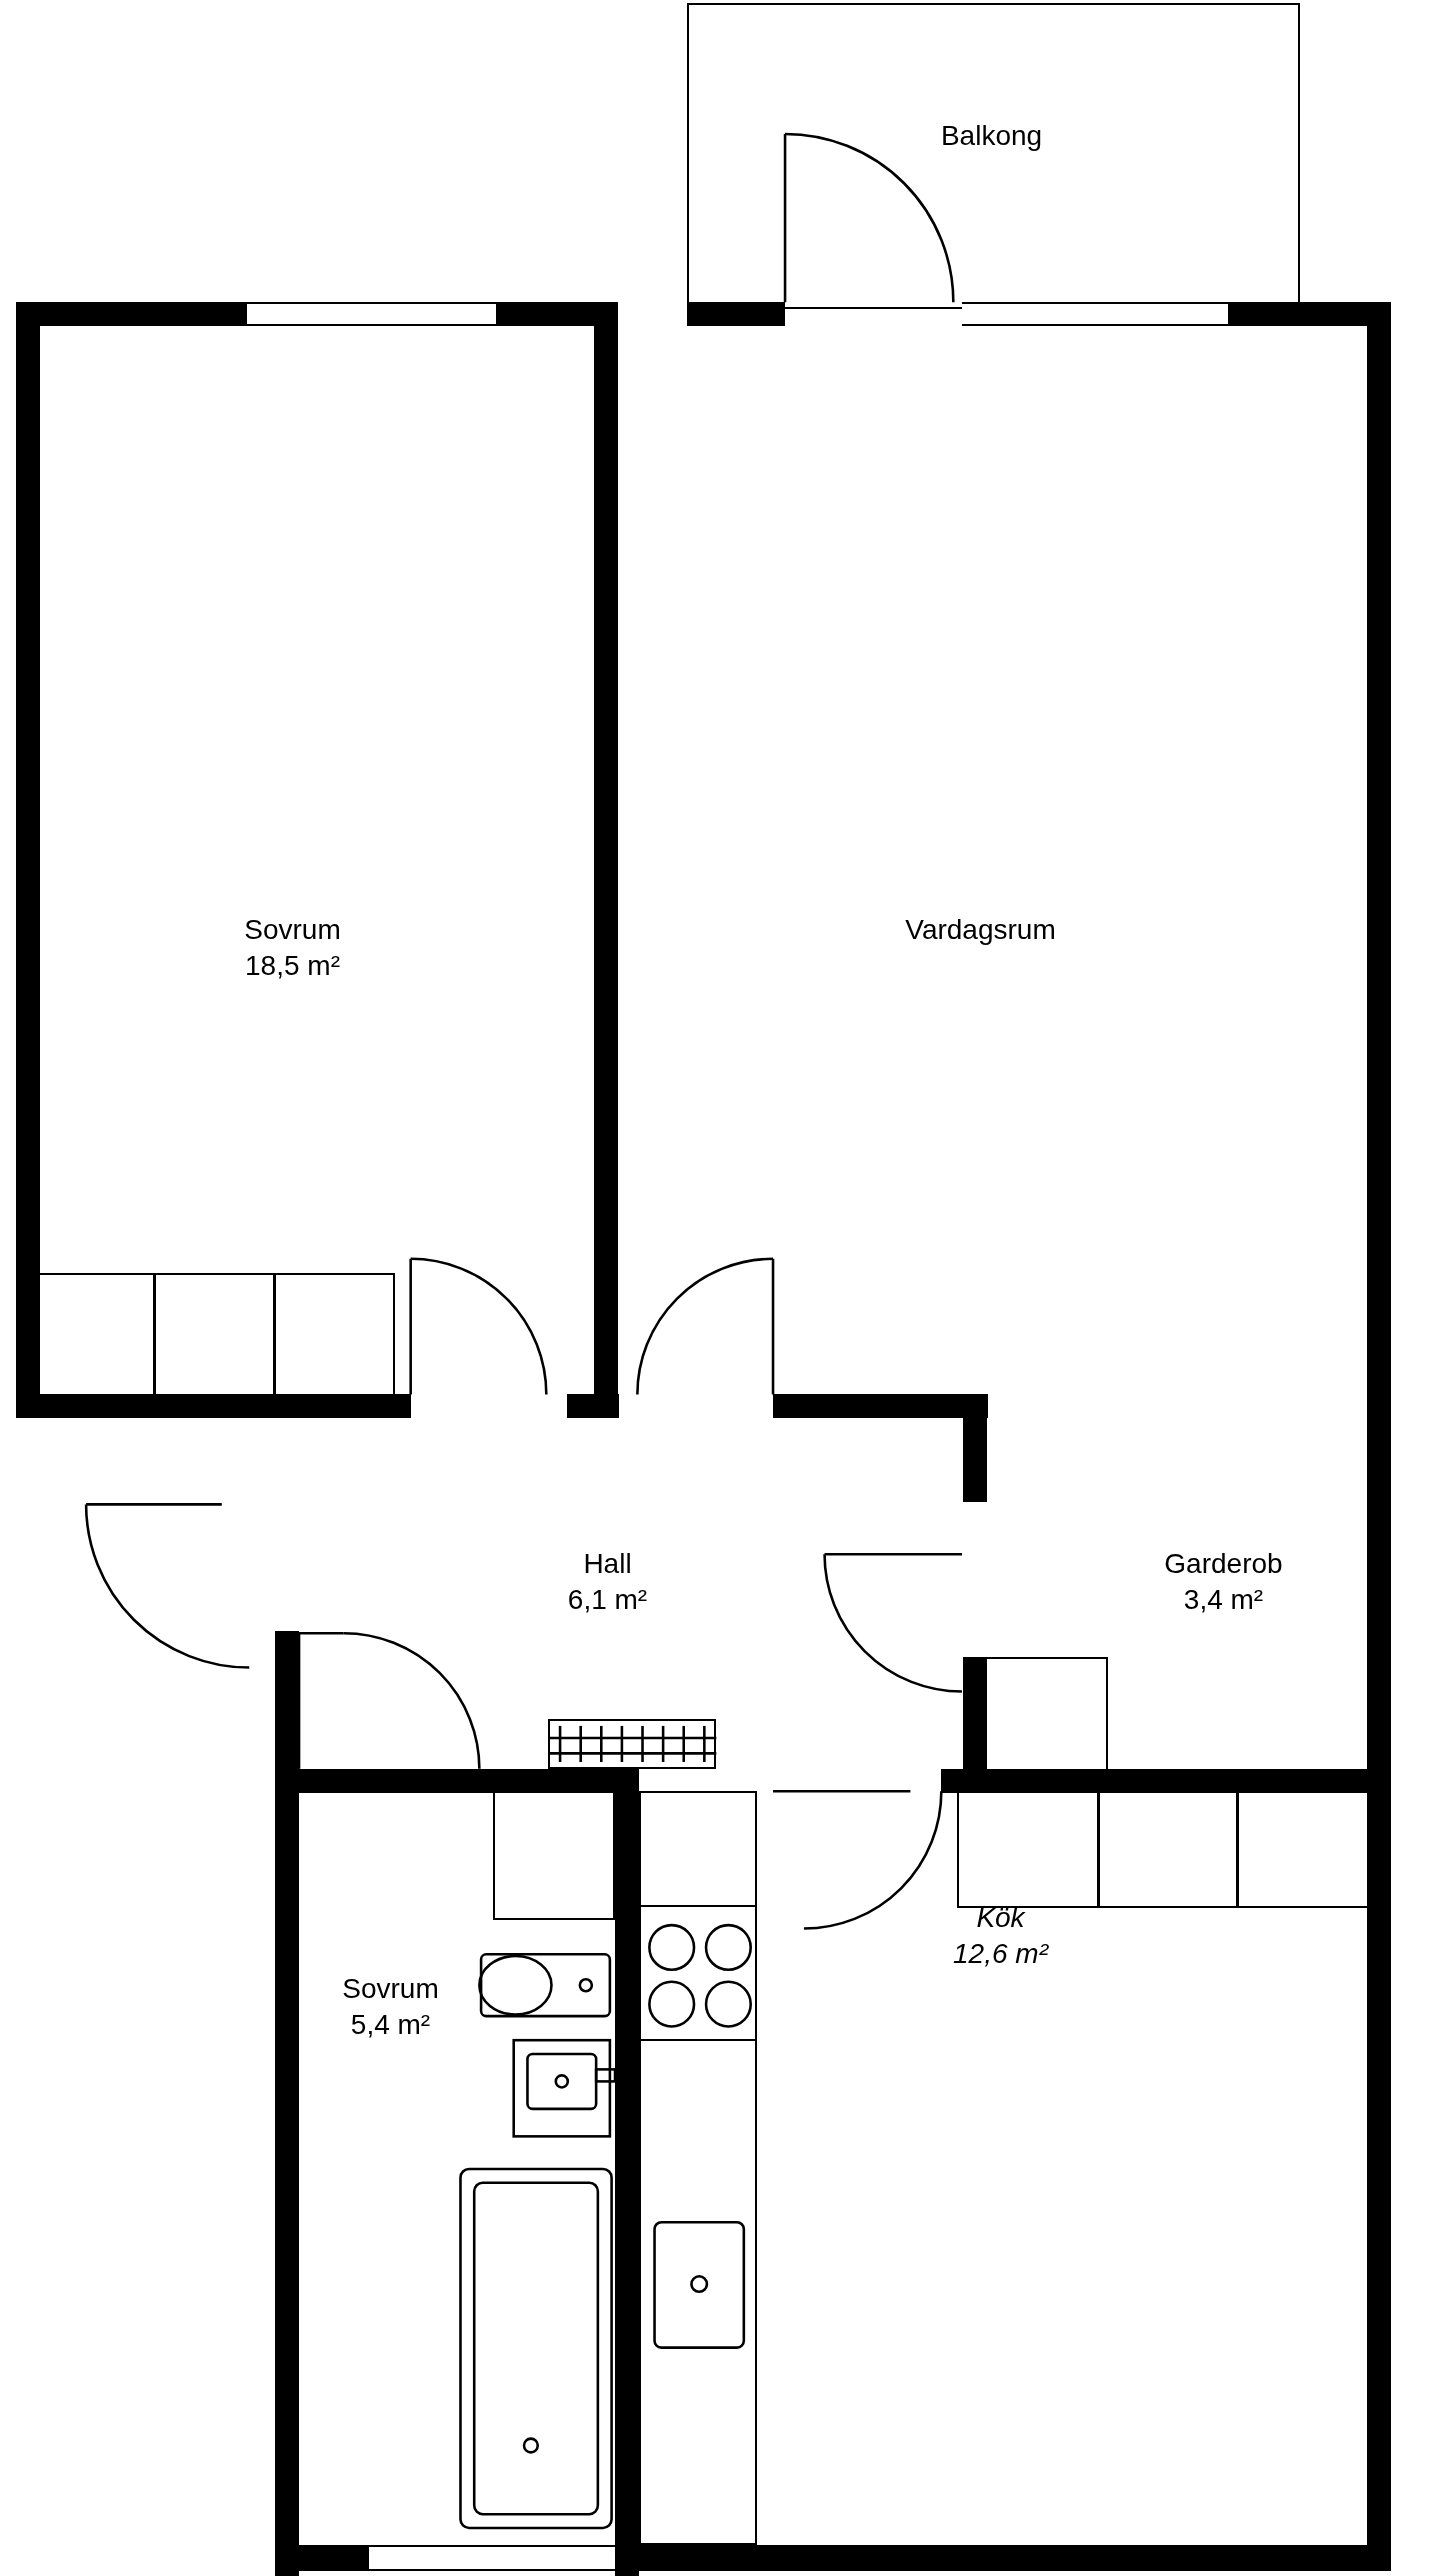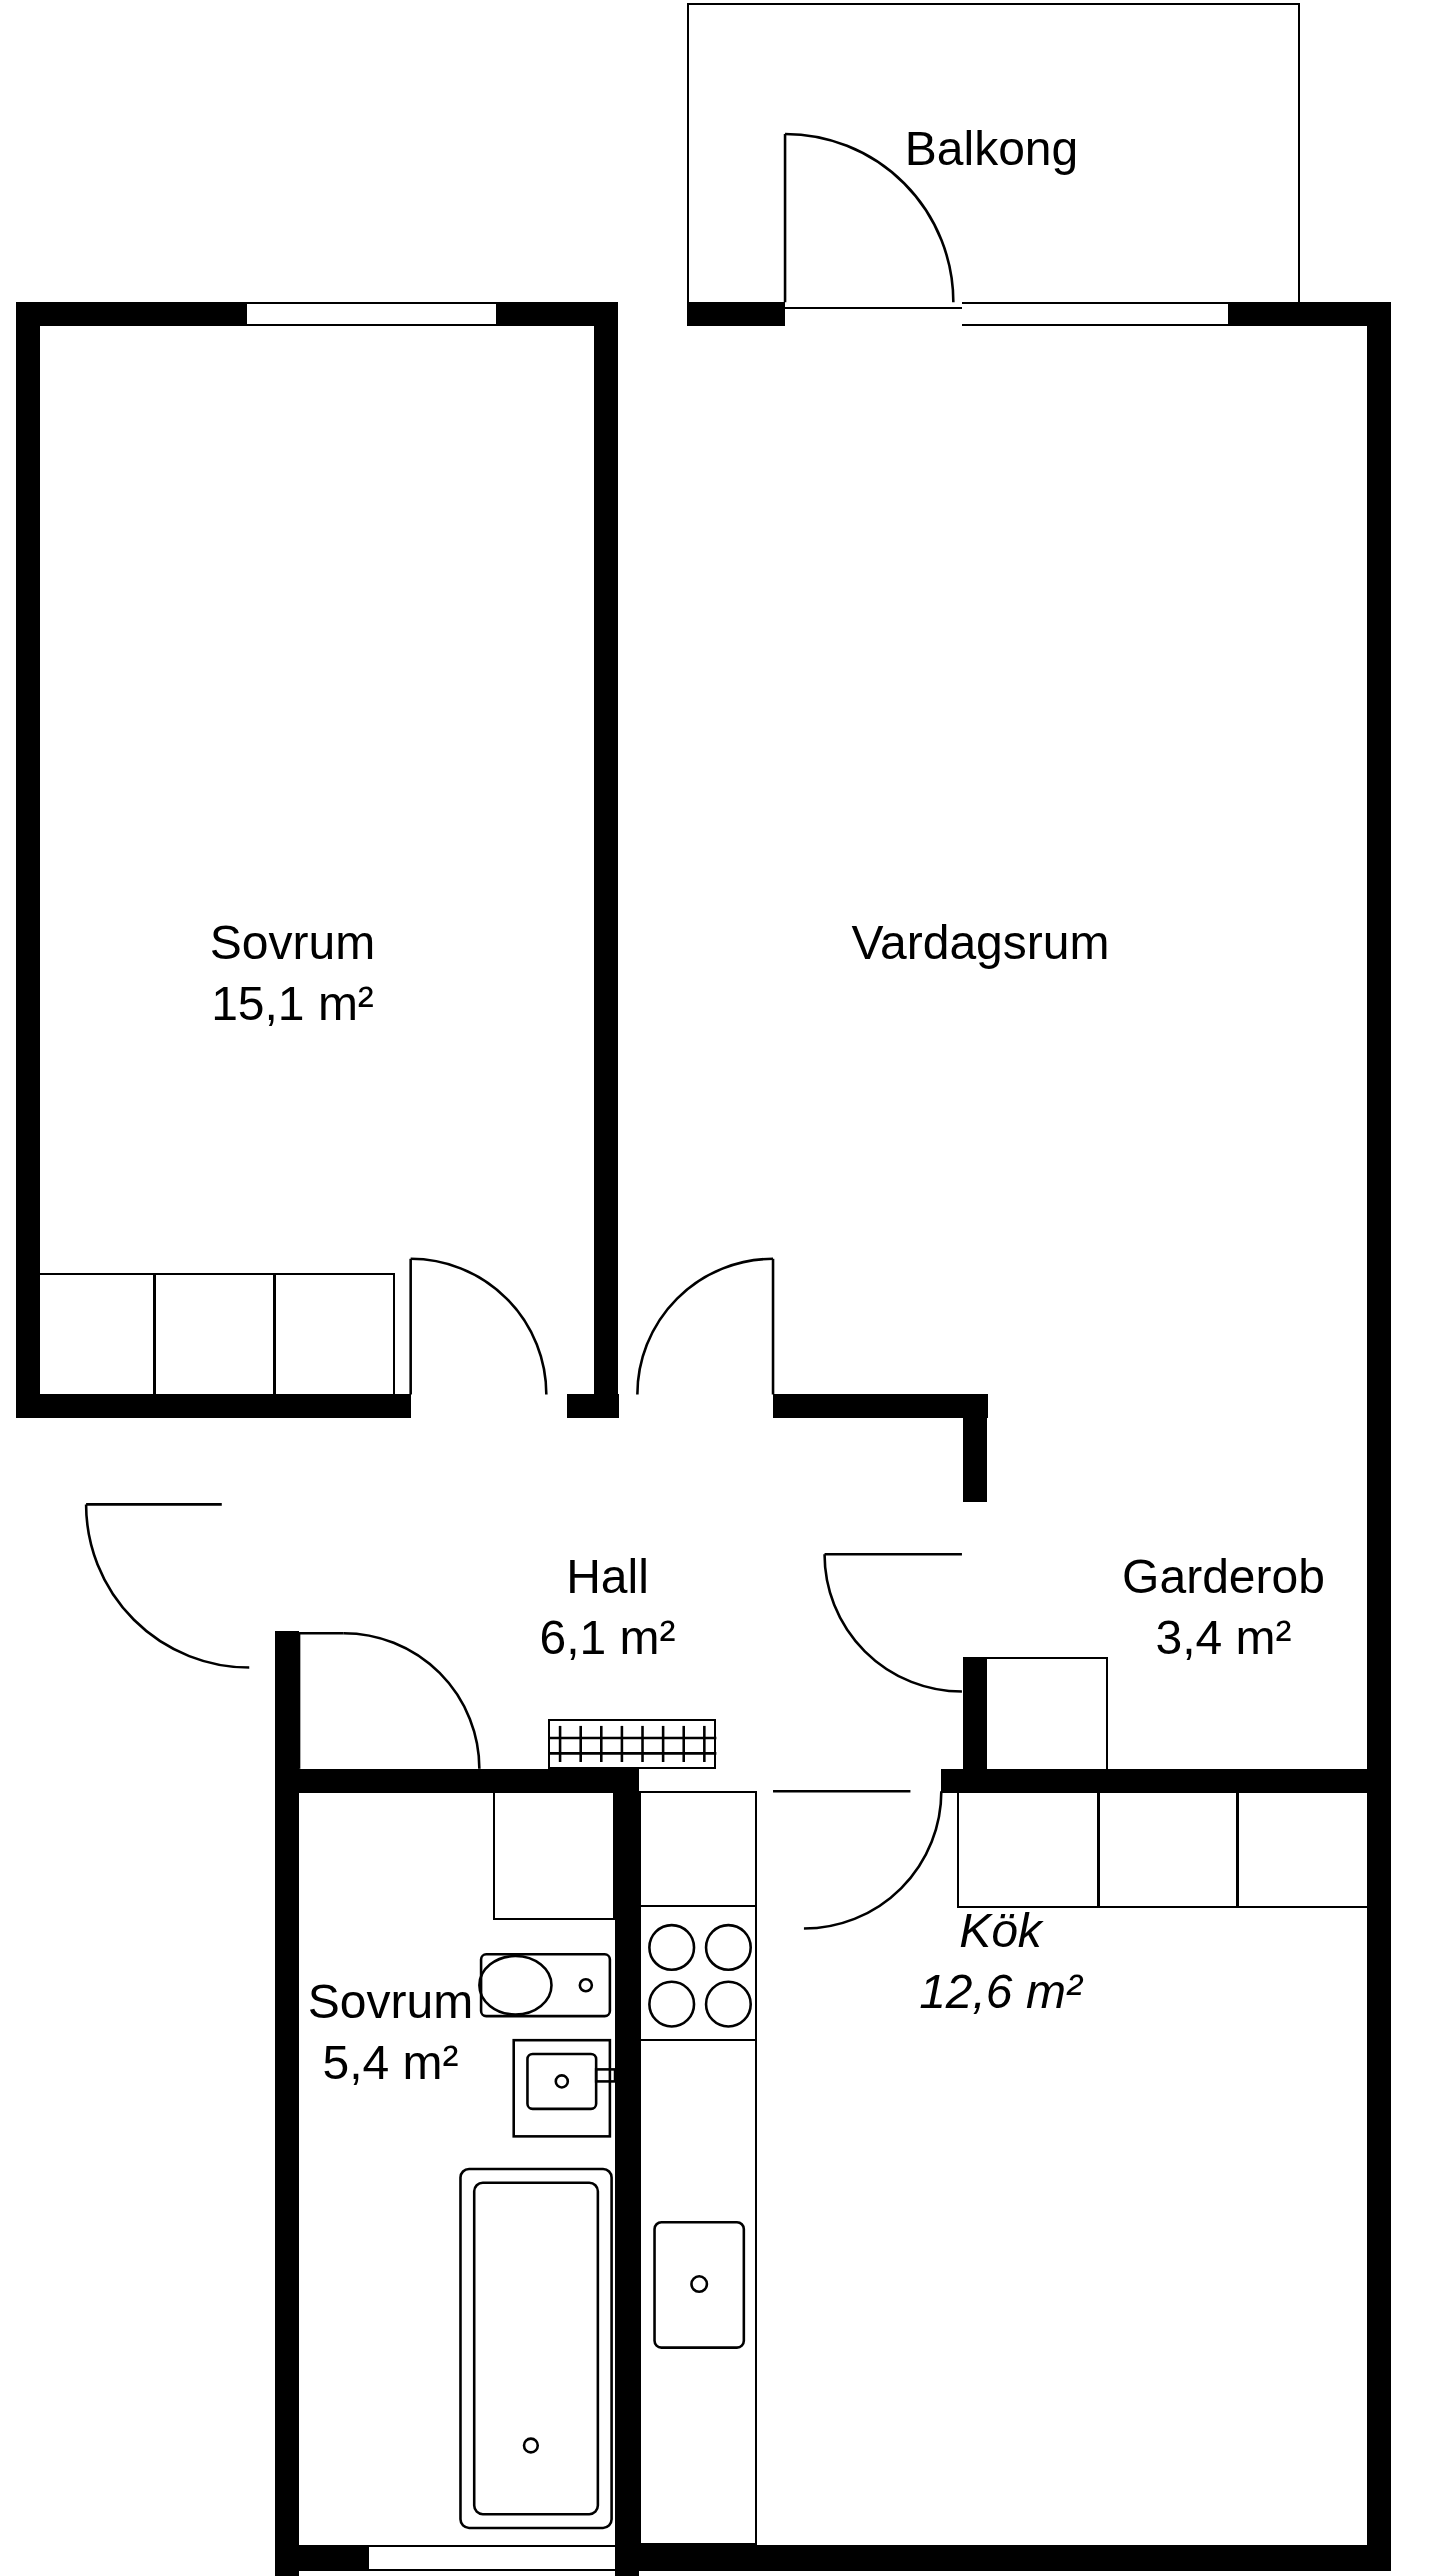--- a/index.html
+++ b/index.html
@@ -32,21 +32,21 @@
     border: 2.6px solid #000000;
     box-sizing: border-box;
     background: #ffffff;
   }
   .label {
     position: absolute;
     text-align: center;
     color: #000000;
     line-height: 1.28;
     white-space: nowrap;
-    font-size: 48px;
+    font-size: 28px;
   }
   .label .name { display: block; }
   .label .area { display: block; }
   .win {
     position: absolute;
     background: #ffffff;
     border-top: 2.6px solid #000000;
     border-bottom: 2.6px solid #000000;
     box-sizing: border-box;
   }
@@ -184,21 +184,21 @@
       <line x1="638" y1="2042" x2="834" y2="2042"></line>
     </g>
   </svg>
 
   <div class="label" style="left:820px; top:118px; width:343px;">
     <span class="name">Balkong</span>
   </div>
 
   <div class="label" style="left:121px; top:912px; width:343px;">
     <span class="name">Sovrum</span>
-    <span class="area">15,1 m²</span>
+    <span class="area">18,5 m²</span>
   </div>
 
   <div class="label" style="left:809px; top:912px; width:343px;">
     <span class="name">Vardagsrum</span>
   </div>
 
   <div class="label" style="left:436px; top:1546px; width:343px;">
     <span class="name">Hall</span>
     <span class="area">6,1 m²</span>
   </div>

